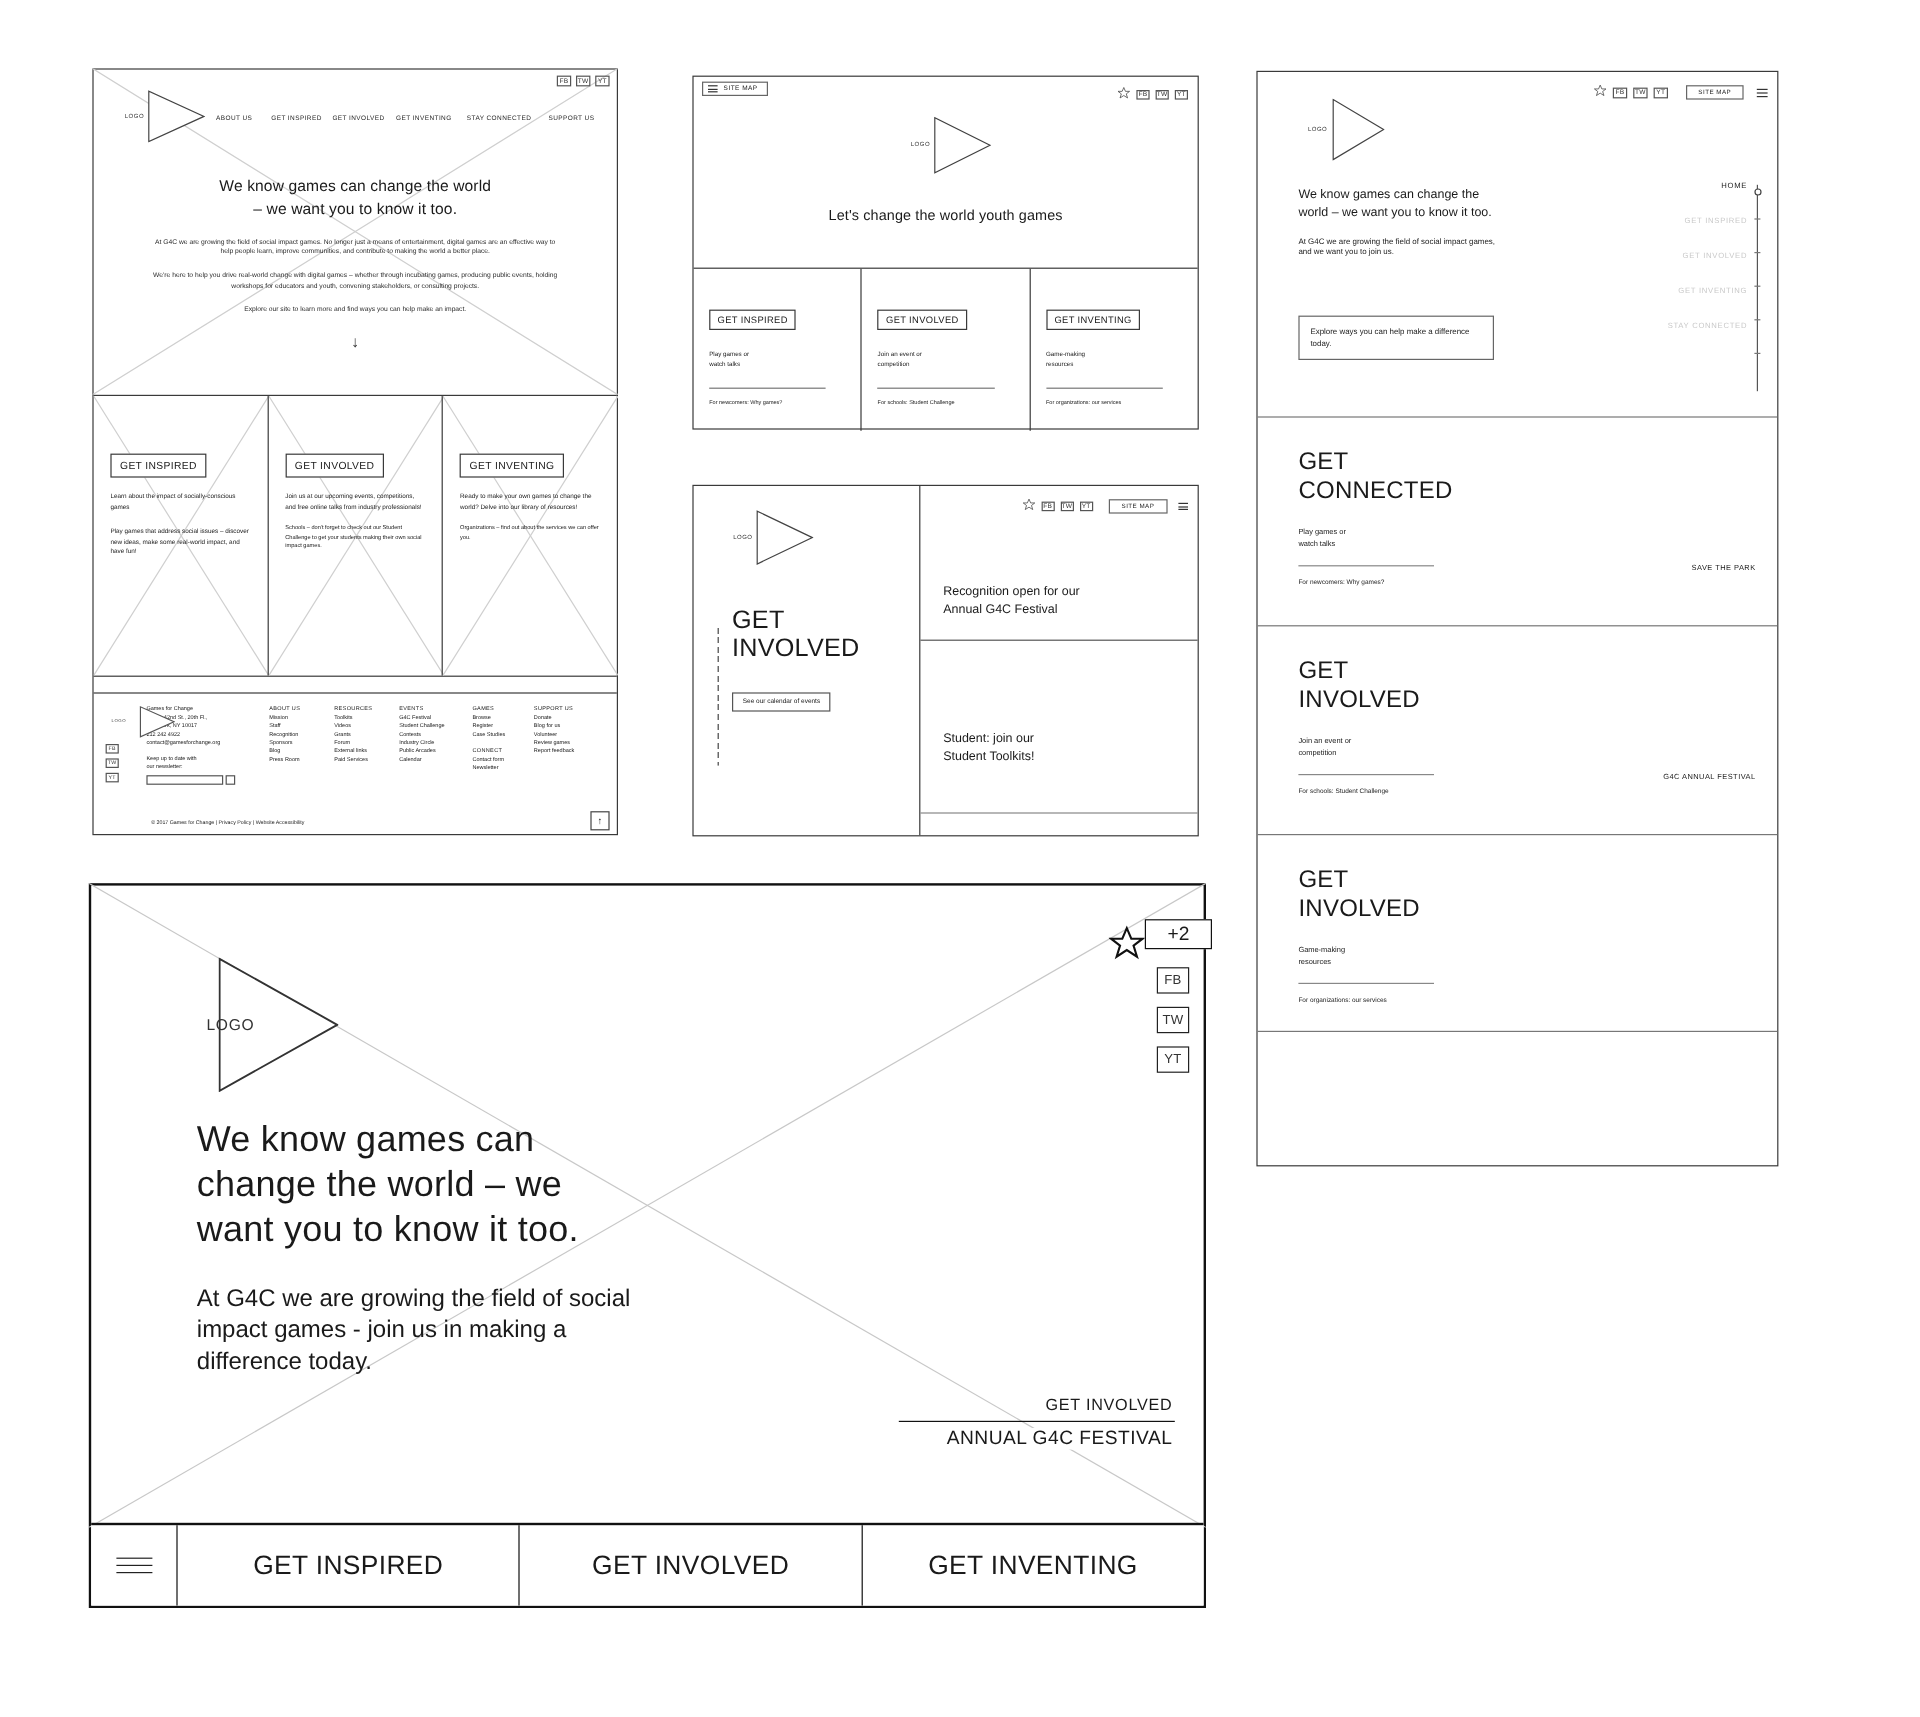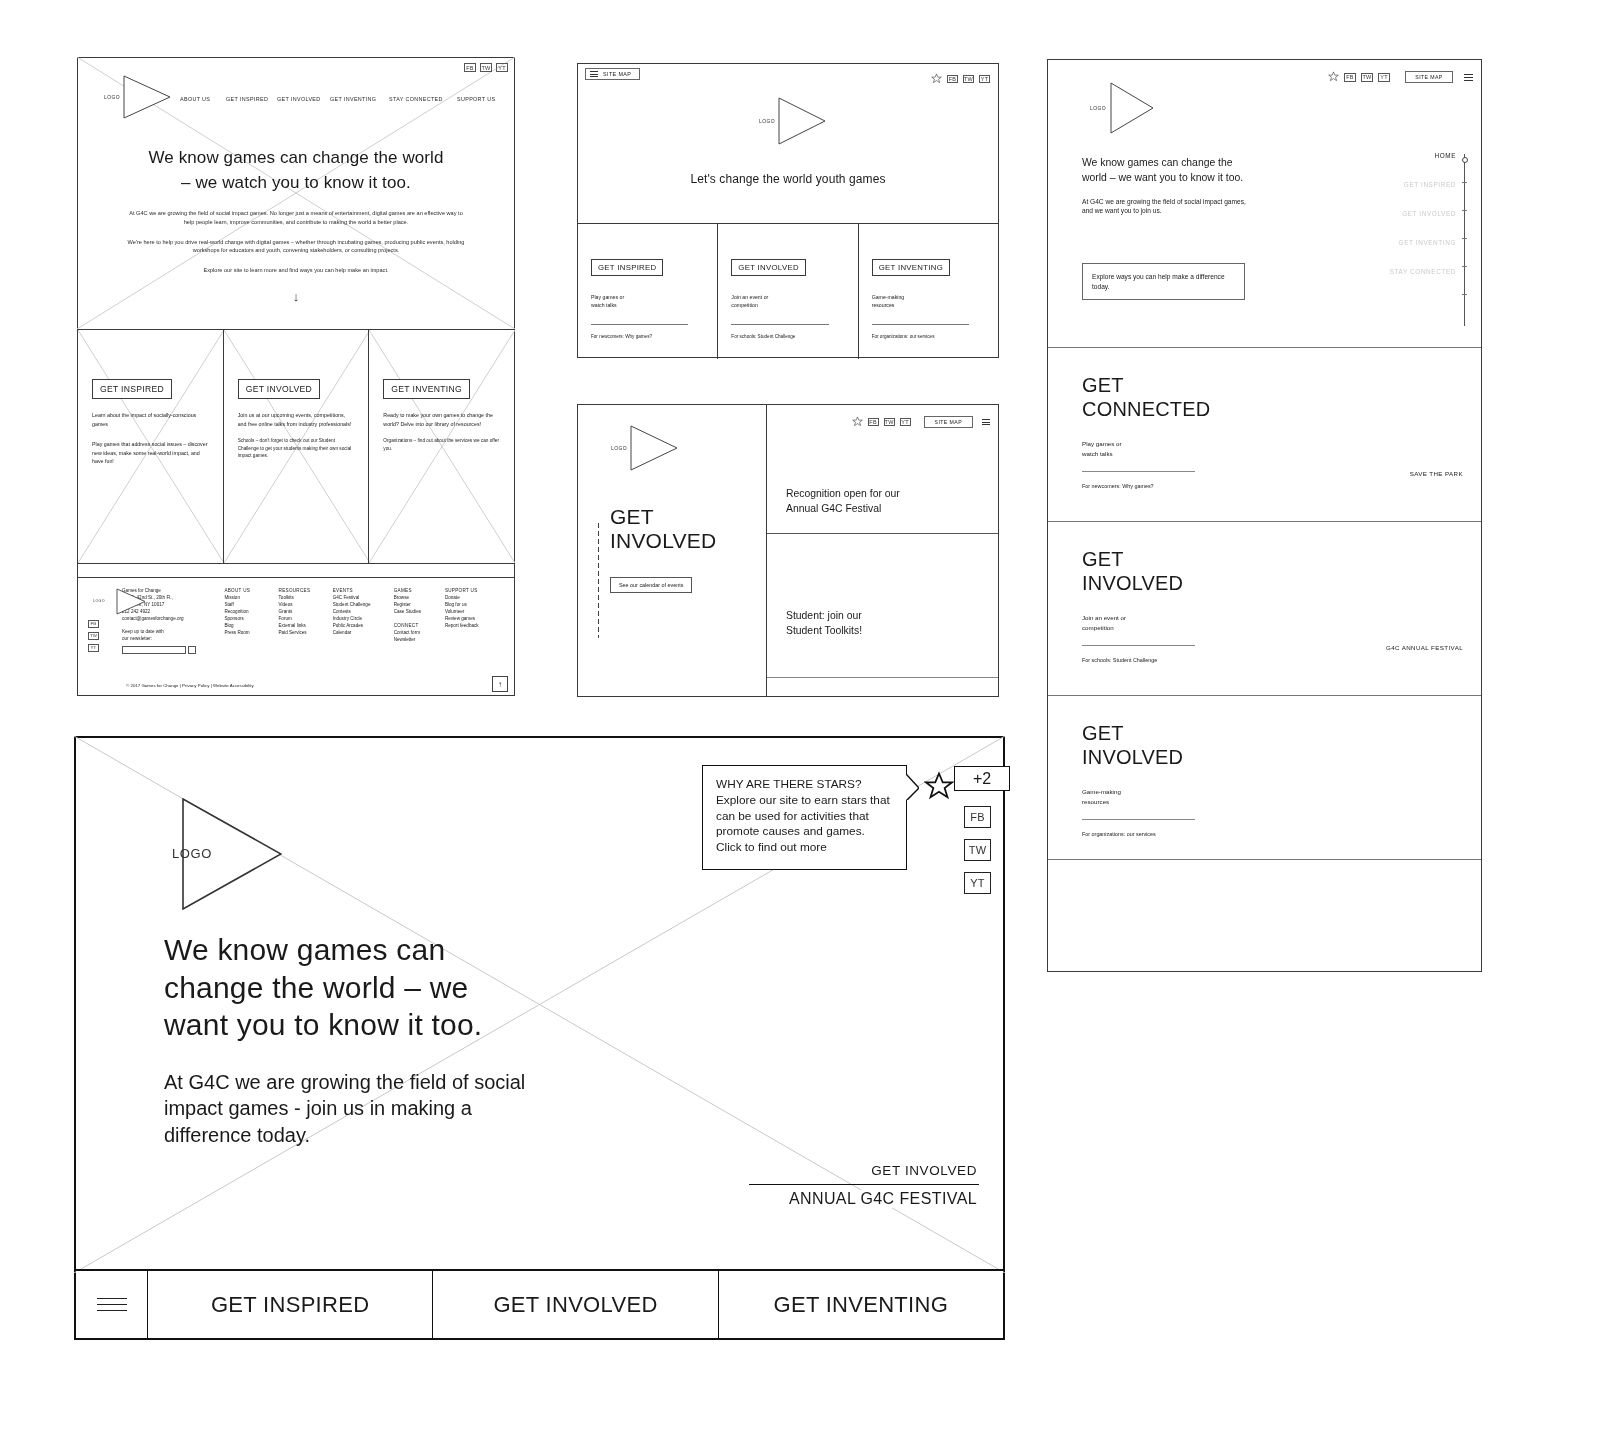--- a/index.html
+++ b/index.html
@@ -32,21 +32,21 @@
     font-size: 5.5px; letter-spacing: .2px; color: #333;
   }
   .star { display: inline-block; }
 
   .hamb { display: inline-flex; flex-direction: column; justify-content: center; gap: 2px; }
   .hamb i { display: block; background: #333; height: 1px; }
 
   
   #wf1 { left: 77px; top: 57px; width: 438px; height: 639px; }
   #wf1 .navitem { position: absolute; font-size: 5.4px; letter-spacing: .35px; color: #2a2a2a; white-space: nowrap; }
-  #wf1 h1 { font-weight: 400; font-size: 17px; text-align: center; line-height: 1.45; letter-spacing: .1px; }
+  #wf1 h1 { font-weight: 400; font-size: 13px; text-align: center; line-height: 1.45; letter-spacing: .1px; }
   #wf1 p.body { font-size: 5.6px; line-height: 1.55; text-align: center; color: #2b2b2b; }
   #wf1 .arrow { text-align: center; font-size: 13px; color: #333; }
 
   #wf1 .cols { position: absolute; left: 0; top: 271px; width: 100%; height: 235px; border-top: 1px solid #3a3a3a; border-bottom: 1px solid #3a3a3a; display: flex; }
   #wf1 .col { flex: 1; position: relative; padding: 48px 14px 0 14px; }
   #wf1 .col + .col { border-left: 1px solid #3a3a3a; }
   #wf1 .btnbox { border: 1px solid #3a3a3a; padding: 4px 7px; font-size: 8.6px; letter-spacing: .3px; display: inline-block; background: #fff; position: relative; z-index: 3; }
   #wf1 .coltxt { font-size: 5.3px; line-height: 1.62; margin-top: 12px; position: relative; z-index: 3; }
   #wf1 .coltxt.sm { font-size: 4.7px; margin-top: 9px; }
 
@@ -164,21 +164,21 @@
     <span class="navitem" style="left:148px;top:38px;">GET INSPIRED</span>
     <span class="navitem" style="left:199px;top:38px;">GET INVOLVED</span>
     <span class="navitem" style="left:252px;top:38px;">GET INVENTING</span>
     <span class="navitem" style="left:311px;top:38px;">STAY CONNECTED</span>
     <span class="navitem" style="left:379px;top:38px;">SUPPORT US</span>
   </div>
 
   <div style="position:absolute;left:0;top:88px;width:100%;padding:0 46px;">
     <h1>
       <span>We know games can change the world</span><br>
-      <span>– we watch you to know it too.</span>
+      <span>– we want you to know it too.</span>
     </h1>
     <p class="body" style="margin-top:14px;">At G4C we are growing the field of social impact games. No longer just a means of entertainment, digital games are an effective way to help people learn, improve communities, and contribute to making the world a better place.</p>
     <p class="body" style="margin-top:11px;">We're here to help you drive real-world change with digital games – whether through incubating games, producing public events, holding workshops for educators and youth, convening stakeholders, or consulting projects.</p>
     <p class="body" style="margin-top:11px;">Explore our site to learn more and find ways you can help make an impact.</p>
     <div class="arrow" style="margin-top:14px;">↓</div>
   </div>
 
   <div class="cols">
     <div class="col">
       <div class="xbox" style="left:0;top:0;width:146px;height:233px;">
@@ -495,27 +495,20 @@
         <polygon points="1,1 1,111 99,56" fill="#fff" stroke="#333" stroke-width="1.6"></polygon>
       </svg>
     <span class="ltxt" style="left:18px;top:48px;font-size:13px;letter-spacing:.6px;">LOGO</span>
   </div>
 
   <div class="heroblock">
     <h1>We know games can change the world – we want you to know it too.</h1>
     <p>At G4C we are growing the field of social impact games - join us in making a difference today.</p>
   </div>
 
-  <div class="tooltip">
-    <div>WHY ARE THERE STARS?</div>
-    <div>Explore our site to earn stars that can be used for activities that promote causes and games. Click to find out more</div>
-    <svg class="tail" width="14" height="28">
-      <polyline points="0,0 13,14 0,27" fill="#fff" stroke="#111" stroke-width="1.5"></polyline>
-    </svg>
-  </div>
 
   <span class="starbox">
     <svg width="30" height="30" viewBox="0 0 24 24">
         <polygon points="12,2 15,9 22.5,9 16.5,13.6 18.8,21 12,16.6 5.2,21 7.5,13.6 1.5,9 9,9" fill="#fff" stroke="#111" stroke-width="1.4"></polygon>
       </svg>
   </span>
 
   <div class="plus2">+2</div>
 
   <div class="sidechips">

